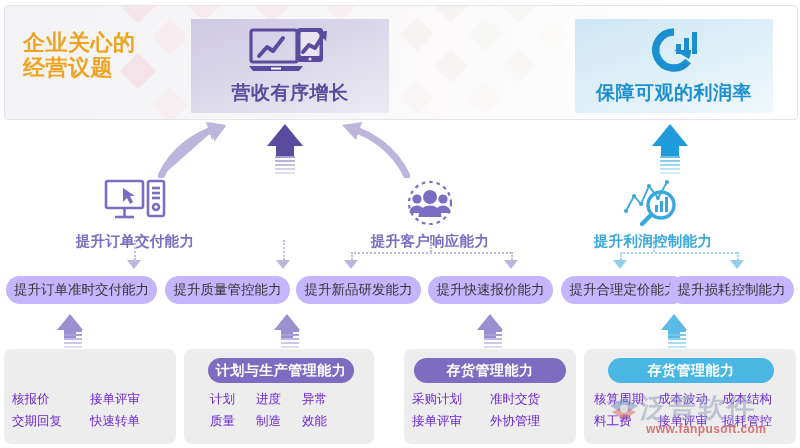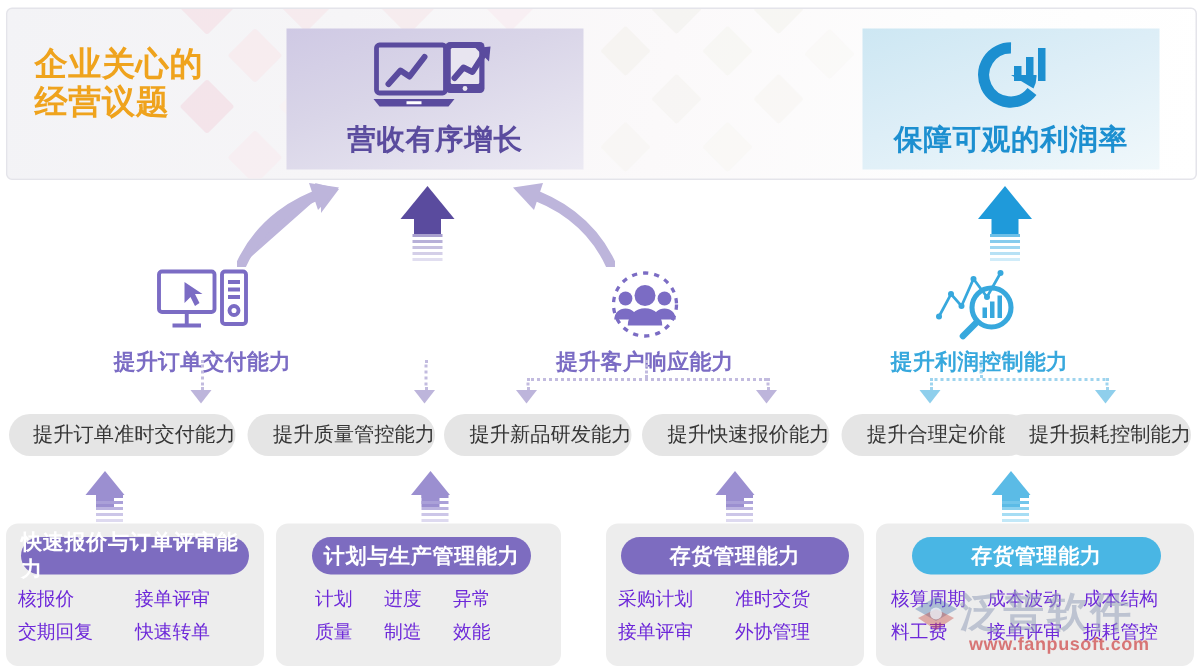--- a/index.html
+++ b/index.html
@@ -57,22 +57,22 @@
 
   
   .conn{position:absolute;}
   .conn .vline{position:absolute;width:0;border-left-width:2px;border-left-style:dotted;}
   .conn .hline{position:absolute;height:0;border-top-width:2px;border-top-style:dotted;}
   .tri{position:absolute;width:0;height:0;border-left:7px solid transparent;border-right:7px solid transparent;}
 
   
   .pill{
     position:absolute;height:28px;top:276px;
-    background:#e5e5e5;border-radius:14px;
-    display:flex;align-items:center;justify-content:flex-end;
+    background:#c4b5fd;border-radius:14px;
+    display:flex;align-items:center;justify-content:center;
     color:#353535;font-size:13.5px;white-space:nowrap;
   }
 
   
   .uparrow{position:absolute;width:0;height:0;
     border-left:13px solid transparent;border-right:13px solid transparent;}
   .upstem{position:absolute;width:12px;}
 
   
   .card{
@@ -364,23 +364,20 @@
   </div>
   <div class="ladder" style="left:668px;top:330px;">
     <i style="background:#5bbbe6;"></i>
       <i style="background:#72c6eb;"></i>
     <i style="background:#8bd1ef;"></i>
       <i style="background:#a6ddf4;"></i>
     <i style="background:#c2e8f8;"></i>
   </div>
 
   <div class="card" style="left:4px;width:172px;">
-    <div class="card-title purple" style="width:152px;">
-      <span>快速报价与订单评审能力</span>
-    </div>
     <div class="card-grid" style="grid-template-columns:repeat(2,1fr);">
       <span>核报价</span>
       <span>接单评审</span>
       <span>交期回复</span>
       <span>快速转单</span>
     </div>
   </div>
 
   <div class="card" style="left:184px;width:190px;">
     <div class="card-title purple" style="left:24px;width:146px;">

